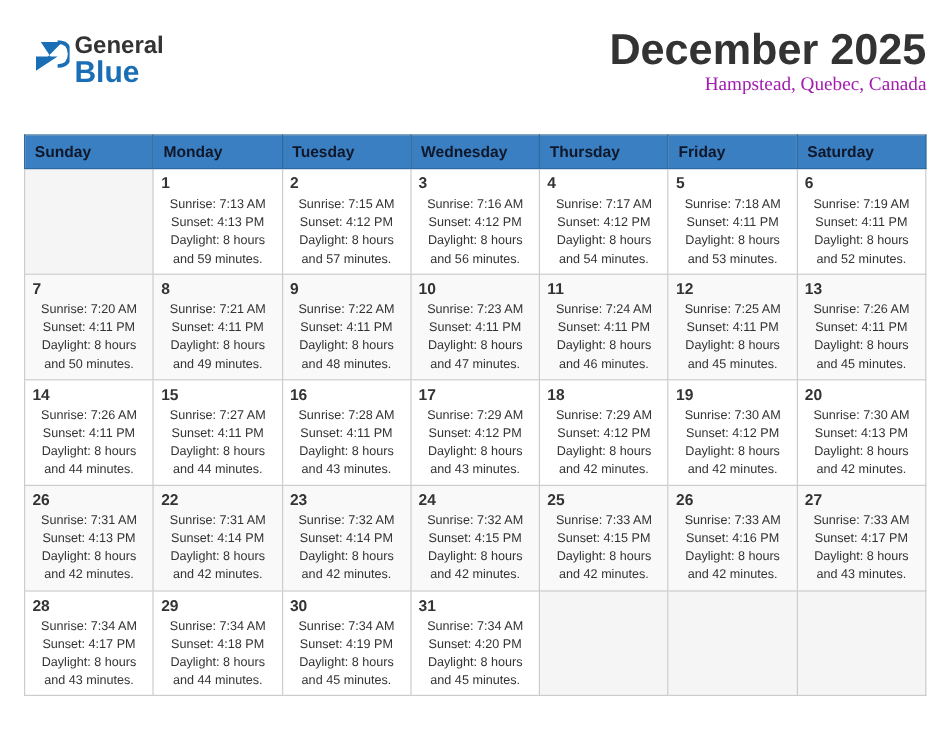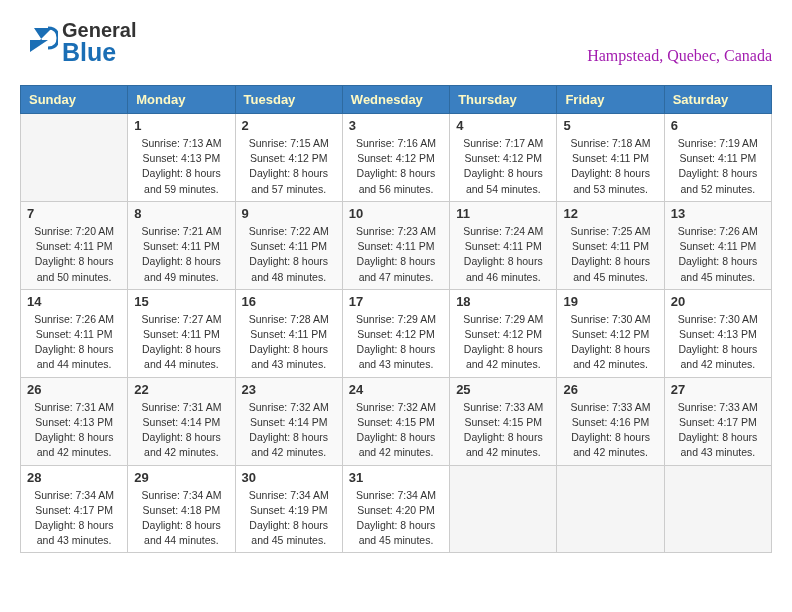--- a/index.html
+++ b/index.html
@@ -6,22 +6,22 @@
     body {
       font-family: Arial, sans-serif;
       background: #fff;
       width: 792px;
       min-height: 612px;
       padding: 20px;
     }
     .header {
       display: flex;
       justify-content: space-between;
-      align-items: flex-end;
-      margin-bottom: 20px;
+      align-items: center;
+      margin-bottom: 32px;
     }
     .title-block {
       text-align: right;
     }
     .month-title {
       font-size: 36px;
       font-weight: bold;
       color: #333;
     }
     .location {
@@ -29,21 +29,21 @@
       color: #a21caf;
       font-family: Liberation Serif, serif;
     }
     .calendar {
       width: 100%;
       border-collapse: collapse;
       border: 1px solid #ccc;
     }
     .calendar th {
       background-color: #3a7fc1;
-      color: #fef9c3;
+      color: #0f172a;
       text-align: left;
       padding: 6px 8px;
       font-size: 13px;
       border: 1px solid #2e6aa0;
     }
     .calendar td {
       vertical-align: top;
       padding: 4px 6px;
       border: 1px solid #ccc;
       width: calc(100%/7);
@@ -101,20 +101,21 @@
         <polygon points="10,30 28,18 20,18 32,6 14,6 22,18 10,18" fill="#1a6eb5"></polygon>
         <path d="M28,6 Q38,6 38,16 Q38,26 28,26" fill="none" stroke="#1a6eb5" stroke-width="3"></path>
       </svg>
     </div>
     <div class="logo-name">
       <span class="logo-general">General</span>
       <span class="logo-blue">Blue</span>
     </div>
   </div>
   <div class="title-block">
+    <div class="month-title">December 2025</div>
     <div class="location">Hampstead, Quebec, Canada</div>
   </div>
 </div>
 
 <table class="calendar">
   <thead>
     <tr id="weekday-header">
         <th>Sunday</th>
         <th>Monday</th>
         <th>Tuesday</th>

